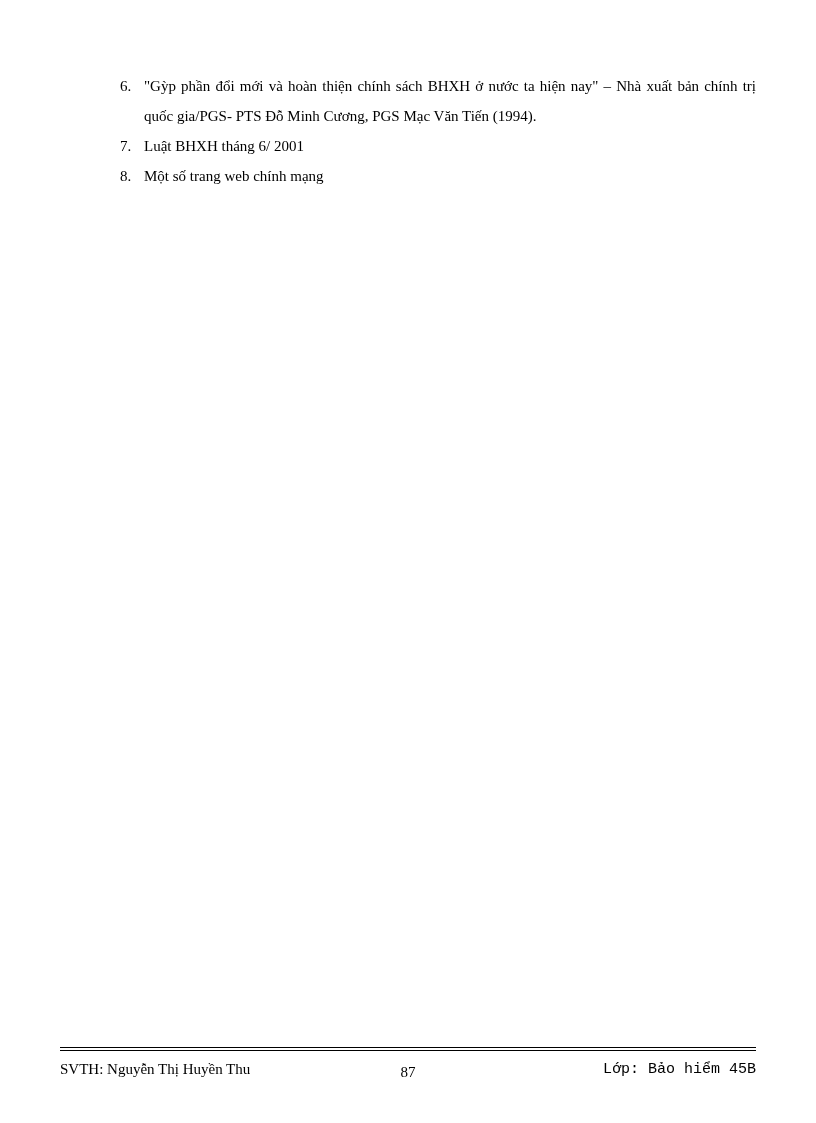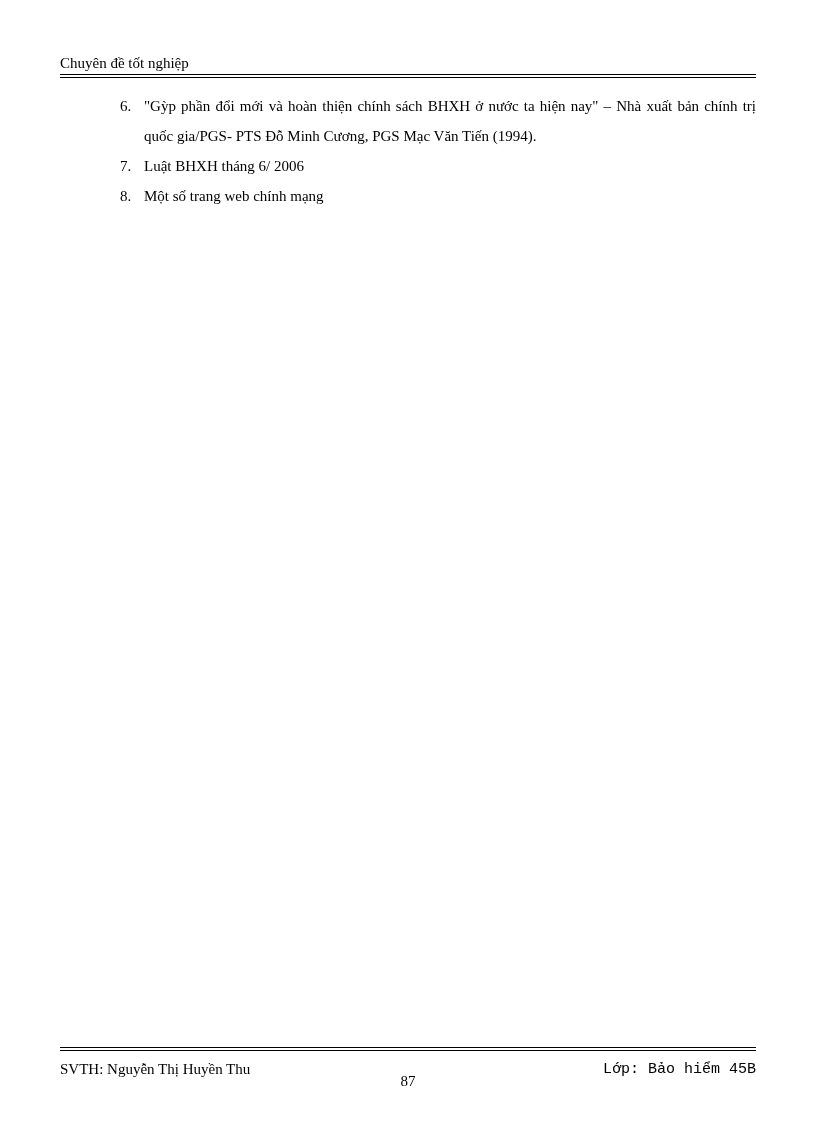--- a/index.html
+++ b/index.html
@@ -75,43 +75,40 @@
       top: -4px;
       border-top: 1px solid #000;
     }
     .footer-left {
       text-align: left;
     }
     .footer-center {
       position: absolute;
       left: 50%;
       transform: translateX(-50%);
-      top: 22px;
+      top: 13px;
     }
     .footer-right {
       text-align: right;
       font-family: Liberation Mono, monospace;
     }
   </style>
 </head>
 <body>
 
 <div class="page-container">
-  <div class="header">
-    <span>Chuyên đề tốt nghiệp</span>
-  </div>
 
   <div class="content">
     <div class="list-item">
       <span class="list-marker">6.</span>
       <span class="list-text">"Gỳp phần đổi mới và hoàn thiện chính sách BHXH ở nước ta hiện nay" – Nhà xuất bản chính trị quốc gia/PGS- PTS Đỗ Minh Cương, PGS Mạc Văn Tiến (1994).</span>
     </div>
     <div class="list-item">
       <span class="list-marker">7.</span>
-      <span class="list-text">Luật BHXH tháng 6/ 2006</span>
+      <span class="list-text">Luật BHXH tháng 6/ 2001</span>
     </div>
     <div class="list-item">
       <span class="list-marker">8.</span>
       <span class="list-text">Một số trang web chính mạng</span>
     </div>
   </div>
 
   <div class="footer">
     <span class="footer-left">SVTH: Nguyễn Thị Huyền Thu</span>
     <span class="footer-center">87</span>

